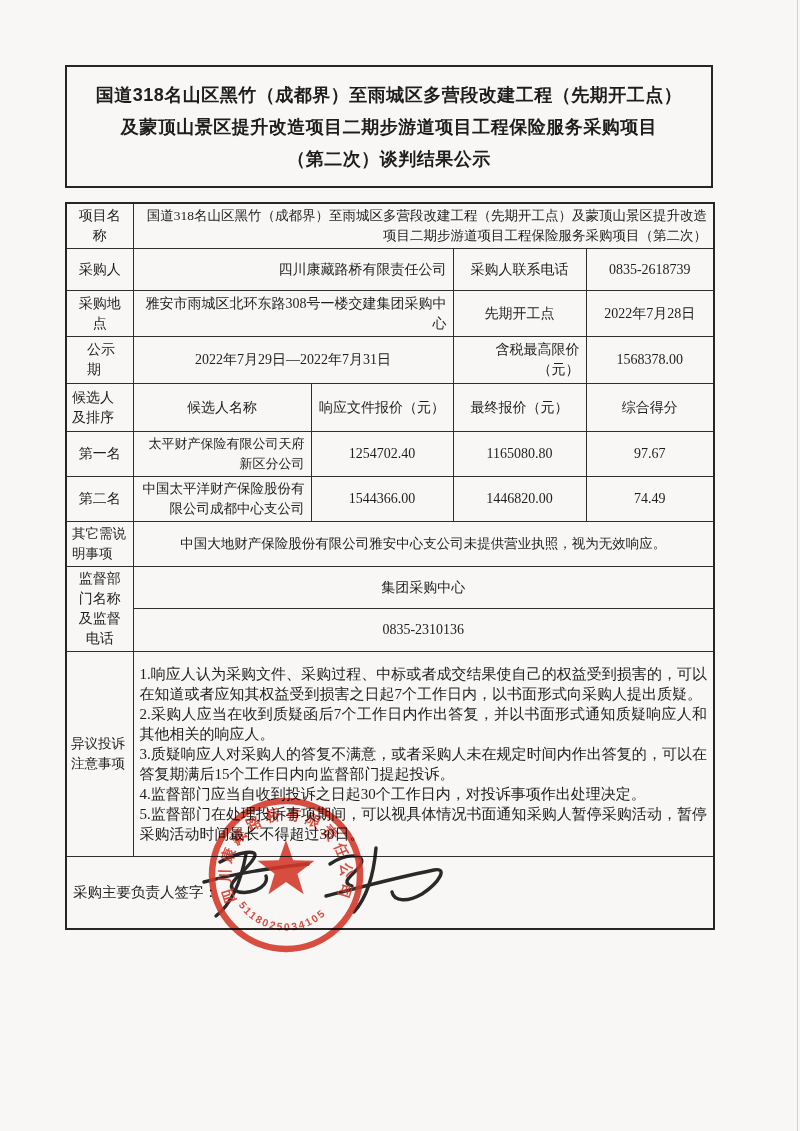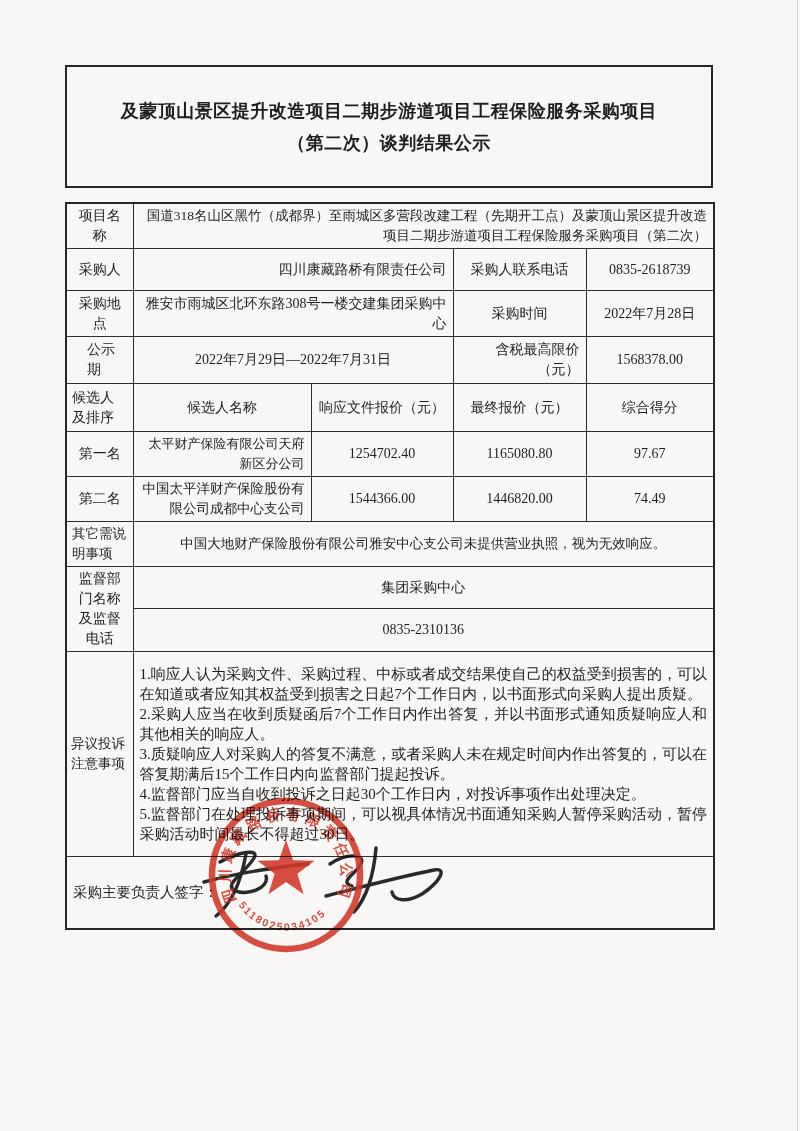--- a/index.html
+++ b/index.html
@@ -66,20 +66,21 @@
     mix-blend-mode:multiply;
   }
 </style>
 </head>
 <body>
 
 <div class="page">
   <div class="scan-edge"></div>
 
   <div class="title-box">
+    <span>国道318名山区黑竹（成都界）至雨城区多营段改建工程（先期开工点）</span>
     <span>及蒙顶山景区提升改造项目二期步游道项目工程保险服务采购项目</span>
     <span>（第二次）谈判结果公示</span>
   </div>
 
   <table class="doc">
     <colgroup>
       <col style="width:67px">
         <col style="width:178px">
         <col style="width:142px">
       <col style="width:133px">
@@ -92,21 +93,21 @@
       </tr>
       <tr class="h42">
         <td class="lbl">采购人</td>
         <td class="val-left" colspan="2">四川康藏路桥有限责任公司</td>
         <td class="ctr">采购人联系电话</td>
         <td class="ctr">0835-2618739</td>
       </tr>
       <tr class="h46">
         <td class="lbl">采购地点</td>
         <td class="val-left" colspan="2" style="padding-left:9px;">雅安市雨城区北环东路308号一楼交建集团采购中心</td>
-        <td class="ctr">采购时间</td>
+        <td class="ctr">先期开工点</td>
         <td class="ctr">2022年7月28日</td>
       </tr>
       <tr class="h47">
         <td class="lbl" style="text-align:left; padding-left:20px;">公示期</td>
         <td class="ctr" colspan="2">2022年7月29日—2022年7月31日</td>
         <td class="prewrap">含税最高限价
 （元）</td>
         <td class="ctr">1568378.00</td>
       </tr>
       <tr class="h48">

